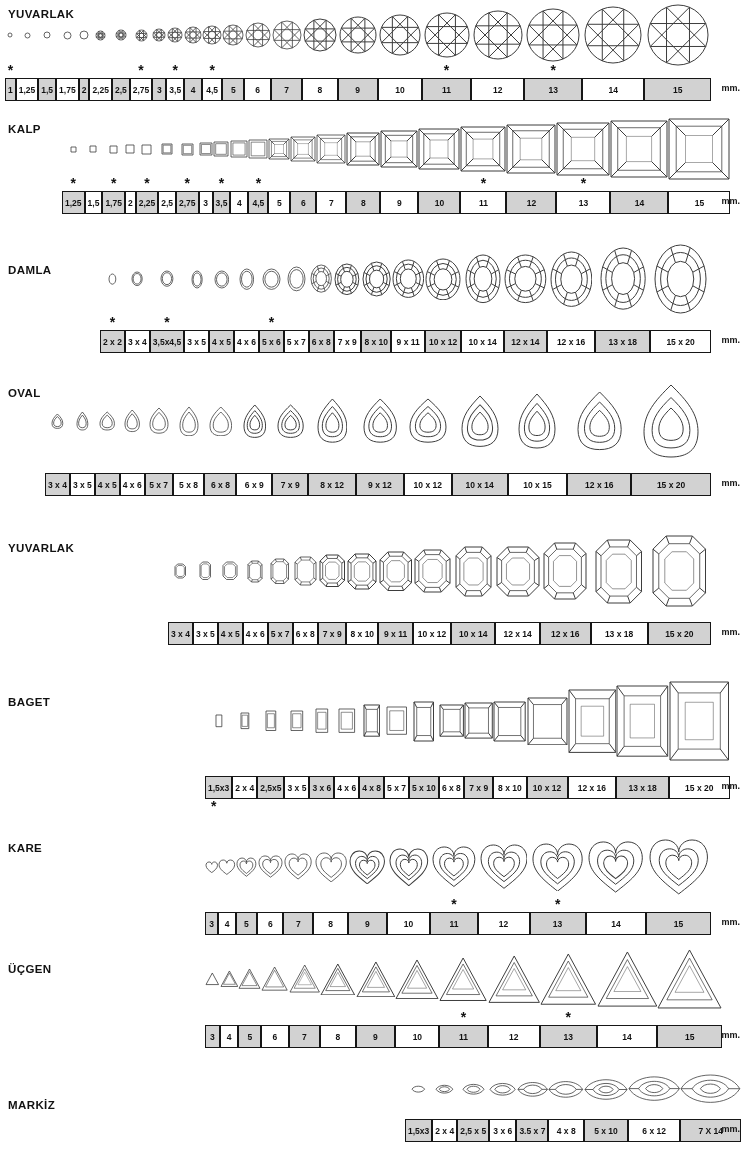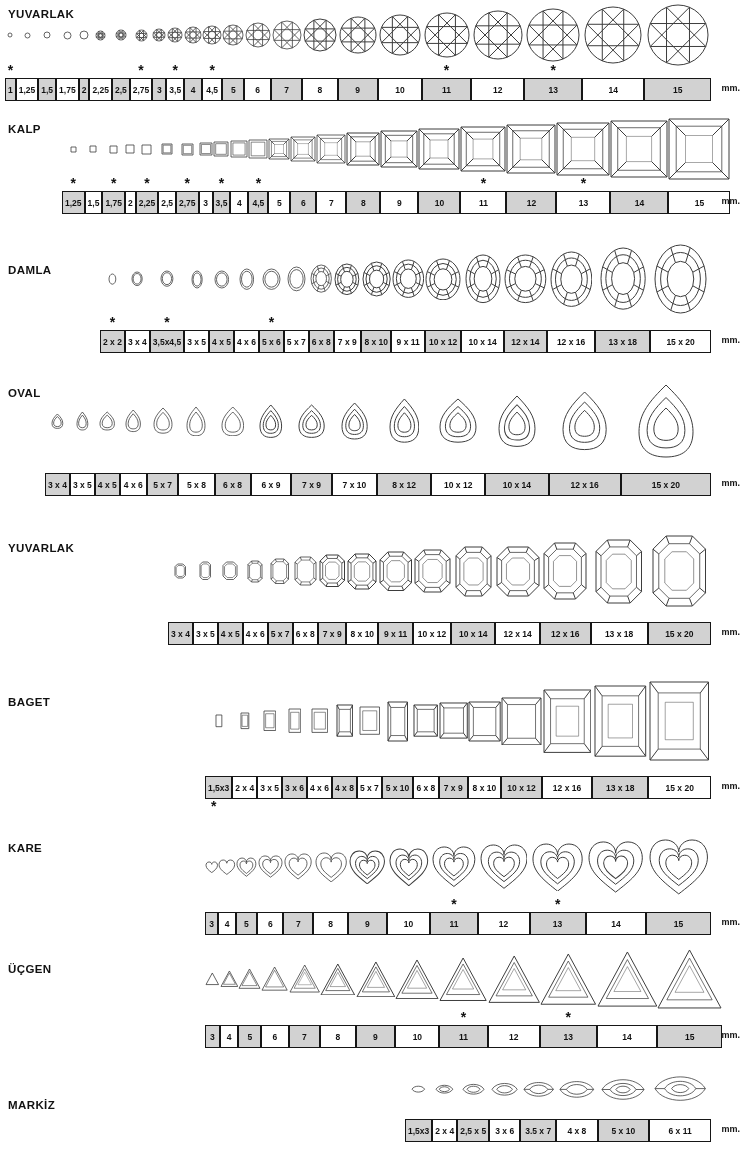--- a/index.html
+++ b/index.html
@@ -980,52 +980,52 @@
                     <path d="M 13.60 1.00 C 21.16 8.13 26.20 13.96 26.20 22.06 C 26.20 30.16 21.16 33.40 13.60 33.40 C 6.04 33.40 1.00 30.16 1.00 22.06 C 1.00 13.96 6.04 8.13 13.60 1.00 Z" vector-effect="non-scaling-stroke"></path>
                   </g>
                   <g transform="translate(7.48 10.89) scale(0.45)">
                     <path d="M 13.60 1.00 C 21.16 8.13 26.20 13.96 26.20 22.06 C 26.20 30.16 21.16 33.40 13.60 33.40 C 6.04 33.40 1.00 30.16 1.00 22.06 C 1.00 13.96 6.04 8.13 13.60 1.00 Z" vector-effect="non-scaling-stroke"></path>
                   </g>
                 </svg>
               </div>
               <div class="star"></div>
               <div class="cell shaded">7 x 9</div>
             </div>
-            <div class="col" style="flex-grow: 10;">
-              <div class="stone" style="height: 76px;">
-                <svg width="27.20" height="38.00" viewBox="0 0 27.20 38.00" fill="none" stroke="#3d3d3d" stroke-width="1" stroke-linejoin="round">
-                  <path d="M 13.60 1.00 C 21.16 8.92 26.20 15.40 26.20 24.40 C 26.20 33.40 21.16 37.00 13.60 37.00 C 6.04 37.00 1.00 33.40 1.00 24.40 C 1.00 15.40 6.04 8.92 13.60 1.00 Z"></path>
-                  <g transform="translate(4.08 6.56) scale(0.7)">
-                    <path d="M 13.60 1.00 C 21.16 8.92 26.20 15.40 26.20 24.40 C 26.20 33.40 21.16 37.00 13.60 37.00 C 6.04 37.00 1.00 33.40 1.00 24.40 C 1.00 15.40 6.04 8.92 13.60 1.00 Z" vector-effect="non-scaling-stroke"></path>
-                  </g>
-                  <g transform="translate(7.48 12.03) scale(0.45)">
-                    <path d="M 13.60 1.00 C 21.16 8.92 26.20 15.40 26.20 24.40 C 26.20 33.40 21.16 37.00 13.60 37.00 C 6.04 37.00 1.00 33.40 1.00 24.40 C 1.00 15.40 6.04 8.92 13.60 1.00 Z" vector-effect="non-scaling-stroke"></path>
-                  </g>
-                </svg>
-              </div>
-              <div class="star"></div>
-              <div class="cell">7 x 10</div>
-            </div>
             <div class="col" style="flex-grow: 12;">
               <div class="stone" style="height: 76px;">
                 <svg width="30.80" height="45.20" viewBox="0 0 30.80 45.20" fill="none" stroke="#3d3d3d" stroke-width="1" stroke-linejoin="round">
                   <path d="M 15.40 1.00 C 24.04 10.50 29.80 18.28 29.80 29.08 C 29.80 39.88 24.04 44.20 15.40 44.20 C 6.76 44.20 1.00 39.88 1.00 29.08 C 1.00 18.28 6.76 10.50 15.40 1.00 Z"></path>
                   <g transform="translate(4.62 7.82) scale(0.7)">
                     <path d="M 15.40 1.00 C 24.04 10.50 29.80 18.28 29.80 29.08 C 29.80 39.88 24.04 44.20 15.40 44.20 C 6.76 44.20 1.00 39.88 1.00 29.08 C 1.00 18.28 6.76 10.50 15.40 1.00 Z" vector-effect="non-scaling-stroke"></path>
                   </g>
                   <g transform="translate(8.47 14.33) scale(0.45)">
                     <path d="M 15.40 1.00 C 24.04 10.50 29.80 18.28 29.80 29.08 C 29.80 39.88 24.04 44.20 15.40 44.20 C 6.76 44.20 1.00 39.88 1.00 29.08 C 1.00 18.28 6.76 10.50 15.40 1.00 Z" vector-effect="non-scaling-stroke"></path>
                   </g>
                 </svg>
               </div>
               <div class="star"></div>
               <div class="cell shaded">8 x 12</div>
             </div>
             <div class="col" style="flex-grow: 12;">
               <div class="stone" style="height: 76px;">
+                <svg width="34.40" height="45.20" viewBox="0 0 34.40 45.20" fill="none" stroke="#3d3d3d" stroke-width="1" stroke-linejoin="round">
+                  <path d="M 17.20 1.00 C 26.92 10.50 33.40 18.28 33.40 29.08 C 33.40 39.88 26.92 44.20 17.20 44.20 C 7.48 44.20 1.00 39.88 1.00 29.08 C 1.00 18.28 7.48 10.50 17.20 1.00 Z"></path>
+                  <g transform="translate(5.16 7.82) scale(0.7)">
+                    <path d="M 17.20 1.00 C 26.92 10.50 33.40 18.28 33.40 29.08 C 33.40 39.88 26.92 44.20 17.20 44.20 C 7.48 44.20 1.00 39.88 1.00 29.08 C 1.00 18.28 7.48 10.50 17.20 1.00 Z" vector-effect="non-scaling-stroke"></path>
+                  </g>
+                  <g transform="translate(9.46 14.33) scale(0.45)">
+                    <path d="M 17.20 1.00 C 26.92 10.50 33.40 18.28 33.40 29.08 C 33.40 39.88 26.92 44.20 17.20 44.20 C 7.48 44.20 1.00 39.88 1.00 29.08 C 1.00 18.28 7.48 10.50 17.20 1.00 Z" vector-effect="non-scaling-stroke"></path>
+                  </g>
+                </svg>
+              </div>
+              <div class="star"></div>
+              <div class="cell shaded">9 x 12</div>
+            </div>
+            <div class="col" style="flex-grow: 12;">
+              <div class="stone" style="height: 76px;">
                 <svg width="38.00" height="45.20" viewBox="0 0 38.00 45.20" fill="none" stroke="#3d3d3d" stroke-width="1" stroke-linejoin="round">
                   <path d="M 19.00 1.00 C 29.80 10.50 37.00 18.28 37.00 29.08 C 37.00 39.88 29.80 44.20 19.00 44.20 C 8.20 44.20 1.00 39.88 1.00 29.08 C 1.00 18.28 8.20 10.50 19.00 1.00 Z"></path>
                   <g transform="translate(5.70 7.82) scale(0.7)">
                     <path d="M 19.00 1.00 C 29.80 10.50 37.00 18.28 37.00 29.08 C 37.00 39.88 29.80 44.20 19.00 44.20 C 8.20 44.20 1.00 39.88 1.00 29.08 C 1.00 18.28 8.20 10.50 19.00 1.00 Z" vector-effect="non-scaling-stroke"></path>
                   </g>
                   <g transform="translate(10.45 14.33) scale(0.45)">
                     <path d="M 19.00 1.00 C 29.80 10.50 37.00 18.28 37.00 29.08 C 37.00 39.88 29.80 44.20 19.00 44.20 C 8.20 44.20 1.00 39.88 1.00 29.08 C 1.00 18.28 8.20 10.50 19.00 1.00 Z" vector-effect="non-scaling-stroke"></path>
                   </g>
                 </svg>
               </div>
@@ -1039,20 +1039,35 @@
                   <g transform="translate(5.70 9.07) scale(0.7)">
                     <path d="M 19.00 1.00 C 29.80 12.09 37.00 21.16 37.00 33.76 C 37.00 46.36 29.80 51.40 19.00 51.40 C 8.20 51.40 1.00 46.36 1.00 33.76 C 1.00 21.16 8.20 12.09 19.00 1.00 Z" vector-effect="non-scaling-stroke"></path>
                   </g>
                   <g transform="translate(10.45 16.63) scale(0.45)">
                     <path d="M 19.00 1.00 C 29.80 12.09 37.00 21.16 37.00 33.76 C 37.00 46.36 29.80 51.40 19.00 51.40 C 8.20 51.40 1.00 46.36 1.00 33.76 C 1.00 21.16 8.20 12.09 19.00 1.00 Z" vector-effect="non-scaling-stroke"></path>
                   </g>
                 </svg>
               </div>
               <div class="star"></div>
               <div class="cell shaded">10 x 14</div>
+            </div>
+            <div class="col" style="flex-grow: 15;">
+              <div class="stone" style="height: 76px;">
+                <svg width="38.00" height="56.00" viewBox="0 0 38.00 56.00" fill="none" stroke="#3d3d3d" stroke-width="1" stroke-linejoin="round">
+                  <path d="M 19.00 1.00 C 29.80 12.88 37.00 22.60 37.00 36.10 C 37.00 49.60 29.80 55.00 19.00 55.00 C 8.20 55.00 1.00 49.60 1.00 36.10 C 1.00 22.60 8.20 12.88 19.00 1.00 Z"></path>
+                  <g transform="translate(5.70 9.70) scale(0.7)">
+                    <path d="M 19.00 1.00 C 29.80 12.88 37.00 22.60 37.00 36.10 C 37.00 49.60 29.80 55.00 19.00 55.00 C 8.20 55.00 1.00 49.60 1.00 36.10 C 1.00 22.60 8.20 12.88 19.00 1.00 Z" vector-effect="non-scaling-stroke"></path>
+                  </g>
+                  <g transform="translate(10.45 17.78) scale(0.45)">
+                    <path d="M 19.00 1.00 C 29.80 12.88 37.00 22.60 37.00 36.10 C 37.00 49.60 29.80 55.00 19.00 55.00 C 8.20 55.00 1.00 49.60 1.00 36.10 C 1.00 22.60 8.20 12.88 19.00 1.00 Z" vector-effect="non-scaling-stroke"></path>
+                  </g>
+                </svg>
+              </div>
+              <div class="star"></div>
+              <div class="cell">10 x 15</div>
             </div>
             <div class="col" style="flex-grow: 16;">
               <div class="stone" style="height: 76px;">
                 <svg width="45.20" height="59.60" viewBox="0 0 45.20 59.60" fill="none" stroke="#3d3d3d" stroke-width="1" stroke-linejoin="round">
                   <path d="M 22.60 1.00 C 35.56 13.67 44.20 24.04 44.20 38.44 C 44.20 52.84 35.56 58.60 22.60 58.60 C 9.64 58.60 1.00 52.84 1.00 38.44 C 1.00 24.04 9.64 13.67 22.60 1.00 Z"></path>
                   <g transform="translate(6.78 10.32) scale(0.7)">
                     <path d="M 22.60 1.00 C 35.56 13.67 44.20 24.04 44.20 38.44 C 44.20 52.84 35.56 58.60 22.60 58.60 C 9.64 58.60 1.00 52.84 1.00 38.44 C 1.00 24.04 9.64 13.67 22.60 1.00 Z" vector-effect="non-scaling-stroke"></path>
                   </g>
                   <g transform="translate(12.43 18.92) scale(0.45)">
                     <path d="M 22.60 1.00 C 35.56 13.67 44.20 24.04 44.20 38.44 C 44.20 52.84 35.56 58.60 22.60 58.60 C 9.64 58.60 1.00 52.84 1.00 38.44 C 1.00 24.04 9.64 13.67 22.60 1.00 Z" vector-effect="non-scaling-stroke"></path>
@@ -1410,20 +1425,33 @@
               <div class="stone" style="height: 82px;">
                 <svg width="9.80" height="17.60" viewBox="0 0 9.80 17.60" fill="none" stroke="#3d3d3d" stroke-width="0.8" stroke-linejoin="round">
                   <rect x="1.00" y="1.00" width="7.80" height="15.60"></rect>
                   <g transform="translate(1.37 2.46) scale(0.72)">
                     <rect x="1.00" y="1.00" width="7.80" height="15.60"></rect>
                   </g>
                 </svg>
               </div>
               <div class="star"></div>
               <div class="cell">2 x 4</div>
+              <div class="star below"></div>
+            </div>
+            <div class="col" style="flex-grow: 5;">
+              <div class="stone" style="height: 82px;">
+                <svg width="11.75" height="21.50" viewBox="0 0 11.75 21.50" fill="none" stroke="#3d3d3d" stroke-width="0.8" stroke-linejoin="round">
+                  <rect x="1.00" y="1.00" width="9.75" height="19.50"></rect>
+                  <g transform="translate(1.65 3.01) scale(0.72)">
+                    <rect x="1.00" y="1.00" width="9.75" height="19.50"></rect>
+                  </g>
+                </svg>
+              </div>
+              <div class="star"></div>
+              <div class="cell shaded">2,5x5</div>
               <div class="star below"></div>
             </div>
             <div class="col" style="flex-grow: 5;">
               <div class="stone" style="height: 82px;">
                 <svg width="13.70" height="21.50" viewBox="0 0 13.70 21.50" fill="none" stroke="#3d3d3d" stroke-width="0.8" stroke-linejoin="round">
                   <rect x="1.00" y="1.00" width="11.70" height="19.50"></rect>
                   <g transform="translate(1.92 3.01) scale(0.72)">
                     <rect x="1.00" y="1.00" width="11.70" height="19.50"></rect>
                   </g>
                 </svg>
@@ -2132,21 +2160,38 @@
                     <path d="M 1.00 13.60 C 10.07 -2.02 42.33 -2.02 51.40 13.60 C 42.33 29.22 10.07 29.22 1.00 13.60 Z" vector-effect="non-scaling-stroke"></path>
                   </g>
                   <line x1="1.00" y1="13.60" x2="10.58" y2="13.60"></line>
                   <line x1="51.40" y1="13.60" x2="41.82" y2="13.60"></line>
                   <g transform="translate(17.29 8.98) scale(0.34)">
                     <path d="M 1.00 13.60 C 10.07 -2.02 42.33 -2.02 51.40 13.60 C 42.33 29.22 10.07 29.22 1.00 13.60 Z" vector-effect="non-scaling-stroke"></path>
                   </g>
                 </svg>
               </div>
               <div class="star"></div>
-              <div class="cell">6 x 11</div>
+              <div class="cell">6 x 12</div>
+            </div>
+            <div class="col" style="flex-grow: 14;">
+              <div class="stone" style="height: 32px;">
+                <svg width="60.80" height="31.40" viewBox="0 0 60.80 31.40" fill="none" stroke="#3d3d3d" stroke-width="0.8" stroke-linejoin="round">
+                  <path d="M 1.00 15.70 C 11.58 -2.53 49.22 -2.53 59.80 15.70 C 49.22 33.93 11.58 33.93 1.00 15.70 Z"></path>
+                  <g transform="translate(11.55 5.97) scale(0.62)">
+                    <path d="M 1.00 15.70 C 11.58 -2.53 49.22 -2.53 59.80 15.70 C 49.22 33.93 11.58 33.93 1.00 15.70 Z" vector-effect="non-scaling-stroke"></path>
+                  </g>
+                  <line x1="1.00" y1="15.70" x2="12.17" y2="15.70"></line>
+                  <line x1="59.80" y1="15.70" x2="48.63" y2="15.70"></line>
+                  <g transform="translate(20.06 10.36) scale(0.34)">
+                    <path d="M 1.00 15.70 C 11.58 -2.53 49.22 -2.53 59.80 15.70 C 49.22 33.93 11.58 33.93 1.00 15.70 Z" vector-effect="non-scaling-stroke"></path>
+                  </g>
+                </svg>
+              </div>
+              <div class="star"></div>
+              <div class="cell shaded">7 X 14</div>
             </div>
           </div>
           <div class="mm" style="top: 51px;">mm.</div>
         </div>
       </div>
     </div>
   <div class="footnote">İşaretli olanlar standart olmamasına rağmen özellikle bazı taşlarda kesilmekte ve kullanılmaktadır.</div>
 </div>
 
 </body></html>

